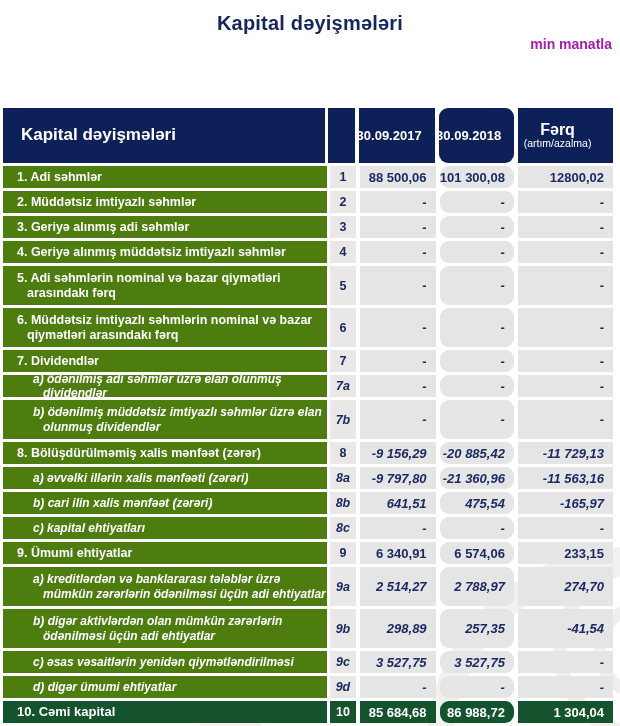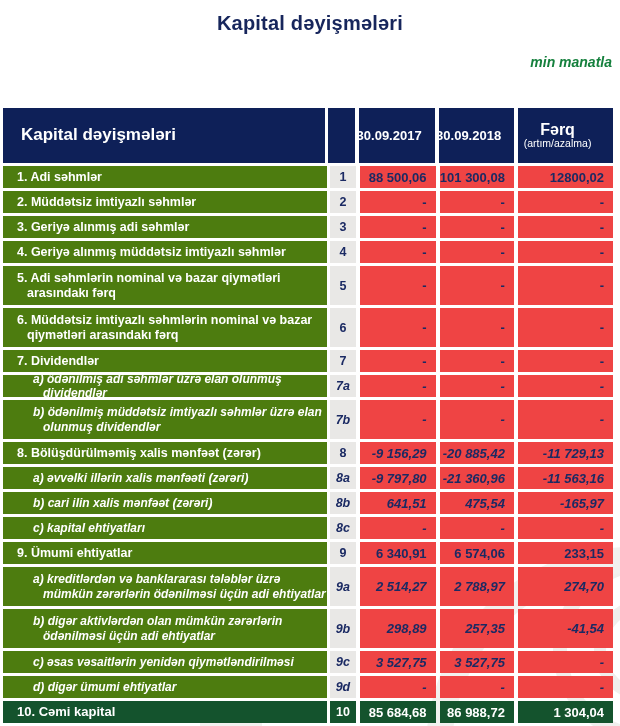--- a/index.html
+++ b/index.html
@@ -12,49 +12,49 @@
   }
   
   .watermark { position:absolute; left:0; top:0; width:620px; height:726px; z-index:0; }
   
   .page-title {
     position:absolute; top:12px; left:0; width:620px;
     text-align:center; font-size:20px; font-weight:bold;
     color:#17265c; z-index:1; letter-spacing:0.2px;
   }
   .unit-note {
-    position:absolute; top:54px; right:8px;
-    font-size:14px; font-style:italic; font-weight:bold;
-    color:#15803d; z-index:1;
+    position:absolute; top:36px; right:8px;
+    font-size:14px; font-weight:bold;
+    color:#a21caf; z-index:1;
   }
   
   .table { position:absolute; left:3px; top:108px; width:610px; z-index:1; }
   .t-row { display:flex; margin-bottom:3px; }
   .h1 .cell { height:22px; }
   .h2 .cell { height:39px; }
   .cell { box-sizing:border-box; display:flex; align-items:center; }
   .c-label {
     width:327px; margin-right:3px;
     background:#4d7c0f; color:#ffffff;
     font-size:12.5px; font-weight:bold;
   }
   .c-label .lbl { padding-left:24px; text-indent:-10px; line-height:1.18; display:block; }
   .c-num {
     width:27px; margin-right:4px;
     background:#e9e8e6; color:#1b2a63;
     justify-content:center; font-size:12.5px; font-weight:bold;
   }
   .c-v {
     margin-right:4px;
-    background:#ef4444; color:#1b2a63;
+    background:#e5e5e5; color:#1b2a63;
     justify-content:flex-end; padding-right:9px;
     font-size:13px; font-weight:bold;
   }
   .c-2017 { width:76px; }
-  .c-2018 { width:75px; }
+  .c-2018 { width:75px;border-radius:9px; }
   .c-diff { width:96px; margin-right:0; }
   
   .t-head .cell { height:55px; background:#0e2058; color:#ffffff; }
   .t-head .c-label { font-size:17px; }
   .t-head .c-label .lbl { padding-left:18px; text-indent:0; }
   .t-head .c-v { justify-content:center; padding-right:16px; font-size:13px; }
   .t-head .c-diff { flex-direction:column; justify-content:center; line-height:1.05; }
   .t-head .diff-main { font-size:16px; font-weight:bold; }
   .t-head .diff-sub { font-size:10.5px; font-weight:normal; }
   

